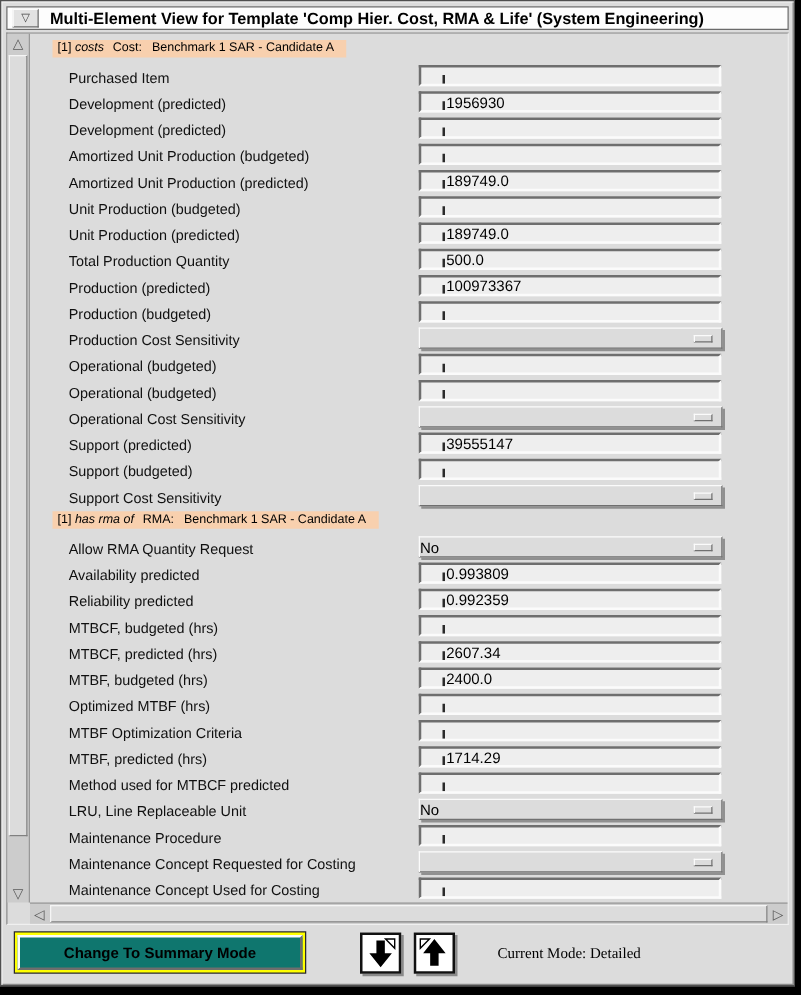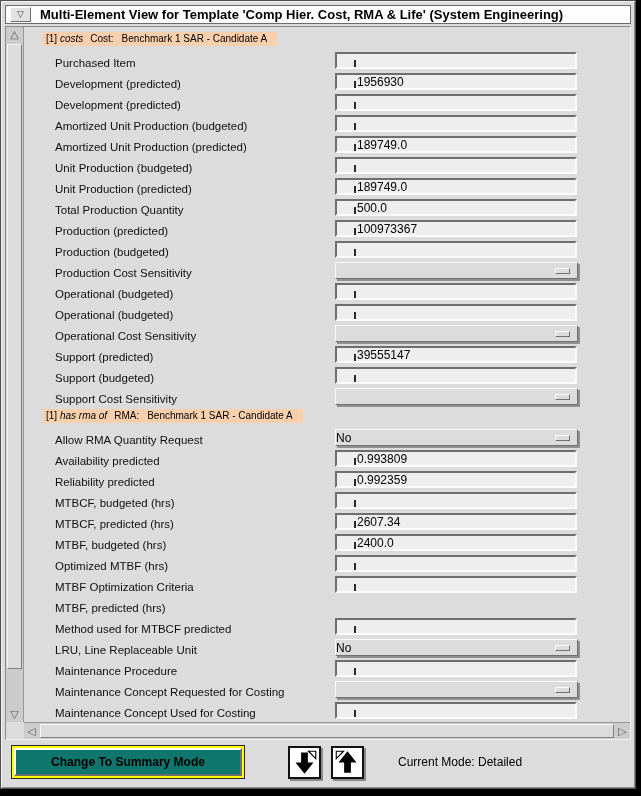--- a/index.html
+++ b/index.html
@@ -99,21 +99,21 @@
     box-shadow:0 0 0 2px #ffff00, 0 0 0 3px #2a2a2a;
     font-family:inherit;font-weight:bold;font-size:12px;color:#000;cursor:default;
   }
   .nav-btn{
     width:33px;height:33px;flex:none;box-sizing:border-box;padding:1px;
     background:#ffffff;border:2px solid #111;box-shadow:2px 2px 0 #8a8a8a;cursor:default;
   }
   .nav-btn.down{margin-left:46px;}
   .nav-btn.up{margin-left:10px;}
   .nav-btn svg{display:block;width:100%;height:100%;}
-  .mode-text{margin-left:34px;font-size:12px;color:#000;white-space:nowrap;}
+  .mode-text{margin-left:34px;font-size:12px;color:#000;white-space:nowrap;font-family:Liberation Serif, serif;}
 </style>
 </head>
 <body>
 
 <div class="window">
 
   <div class="titlebar">
     <div class="menu-btn">
       <span class="menu-tri">▽</span>
     </div>
@@ -314,20 +314,24 @@
           </div>
           <div class="row">
             <span class="lab">MTBF Optimization Criteria</span>
             <div class="tfield">
               <span class="caret"></span>
               <span class="fval"></span>
             </div>
           </div>
           <div class="row">
             <span class="lab">MTBF, predicted (hrs)</span>
+            <div class="tfield">
+              <span class="caret"></span>
+              <span class="fval">1714.29</span>
+            </div>
           </div>
           <div class="row">
             <span class="lab">Method used for MTBCF predicted</span>
             <div class="tfield">
               <span class="caret"></span>
               <span class="fval"></span>
             </div>
           </div>
           <div class="row">
             <span class="lab">LRU, Line Replaceable Unit</span>

